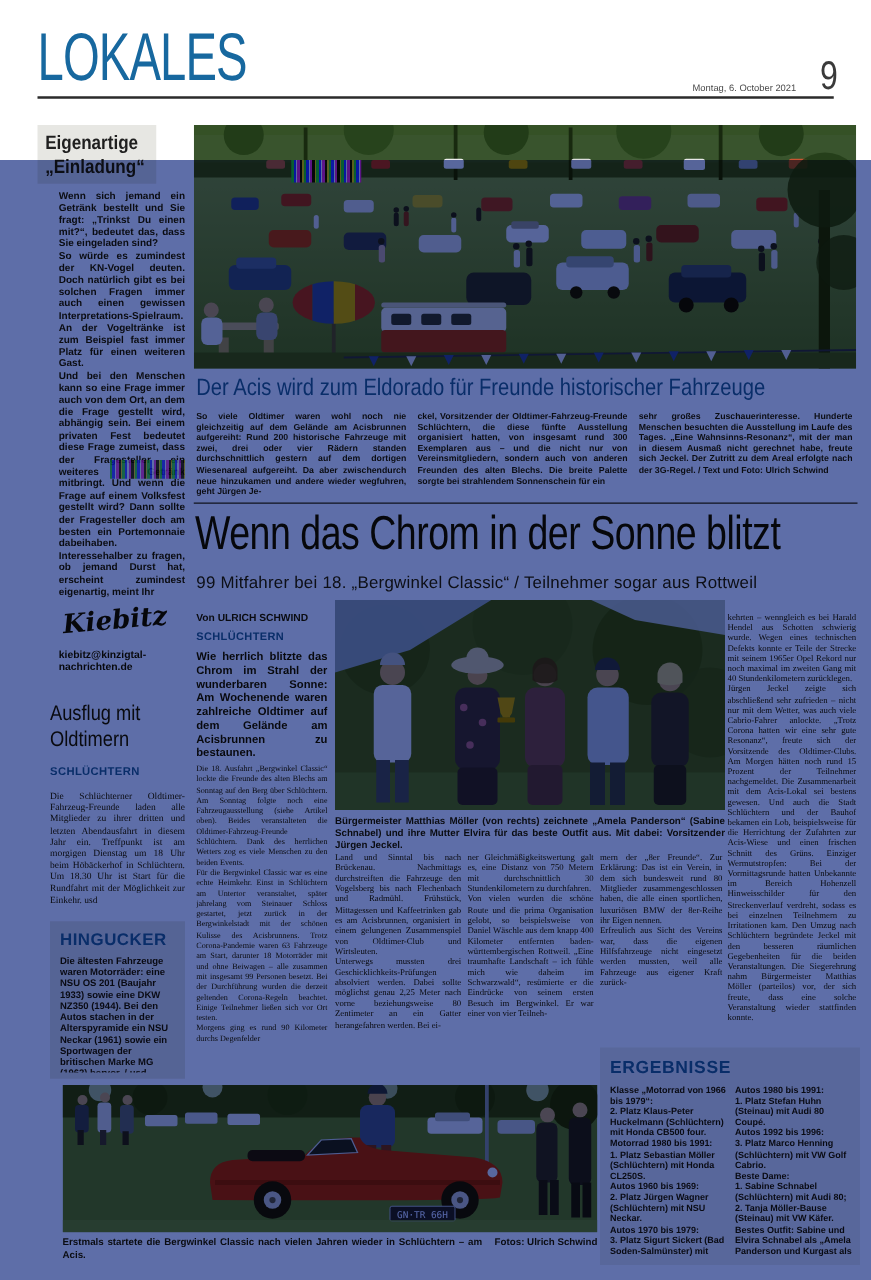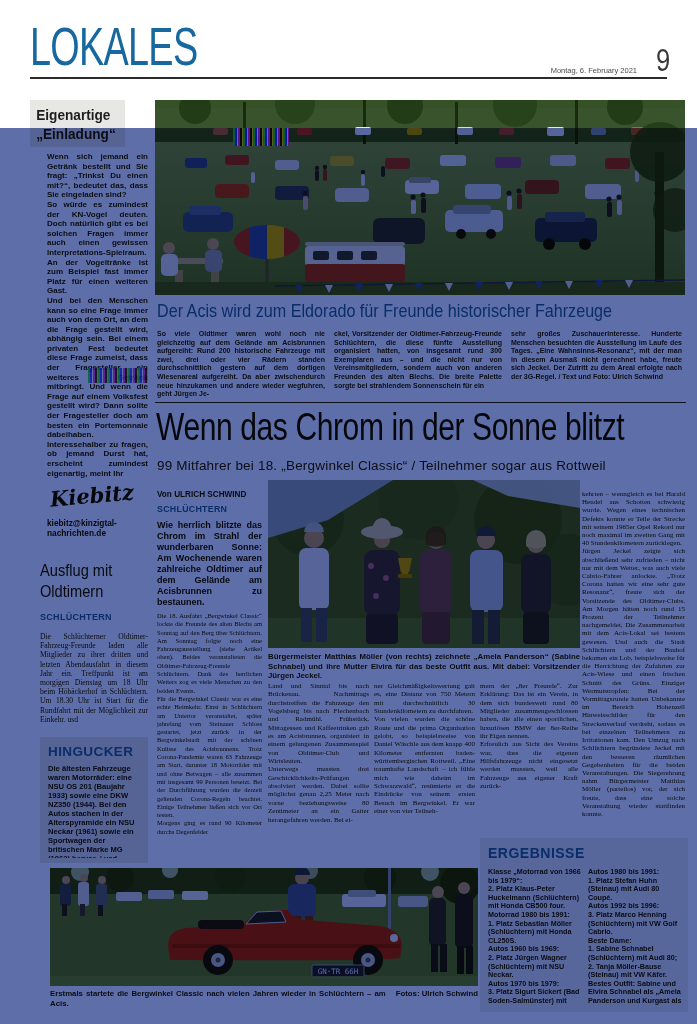--- a/index.html
+++ b/index.html
@@ -29,21 +29,21 @@
   svg{display:block;}
 </style>
 </head>
 <body>
 
 <div id="page">
 
   <div class="abs" style="left:30px;top:18px;text-align:right;">
     <span class="cond blue" style="font-size:54px;line-height:56px;transform:scaleX(0.70);letter-spacing:-1px;">LOKALES</span>
   </div>
-  <div class="abs" style="right:60px;top:66px;font-size:7.5px;color:#4a4a4a;">Montag, 6. February 2021</div>
+  <div class="abs" style="right:60px;top:66px;font-size:7.5px;color:#4a4a4a;">Montag, 6. October 2021</div>
   <div class="abs" style="left:656px;top:42px;">
     <span class="cond" style="font-size:32px;color:#3a3a3a;transform:scaleX(0.8);">9</span>
   </div>
   <div class="abs rule" style="left:30px;top:77px;width:637px;height:2px;"></div>
 
   <div class="abs graybox" style="left:30px;top:100px;width:95px;height:47px;font-weight:bold;">
     <span class="cond" style="font-size:15.5px;line-height:19px;color:#1f1f1f;transform:scaleX(0.88);
           white-space:pre-line;padding:5px 0 0 7px;">Eigenartige
 „Einladung“</span>
   </div>

